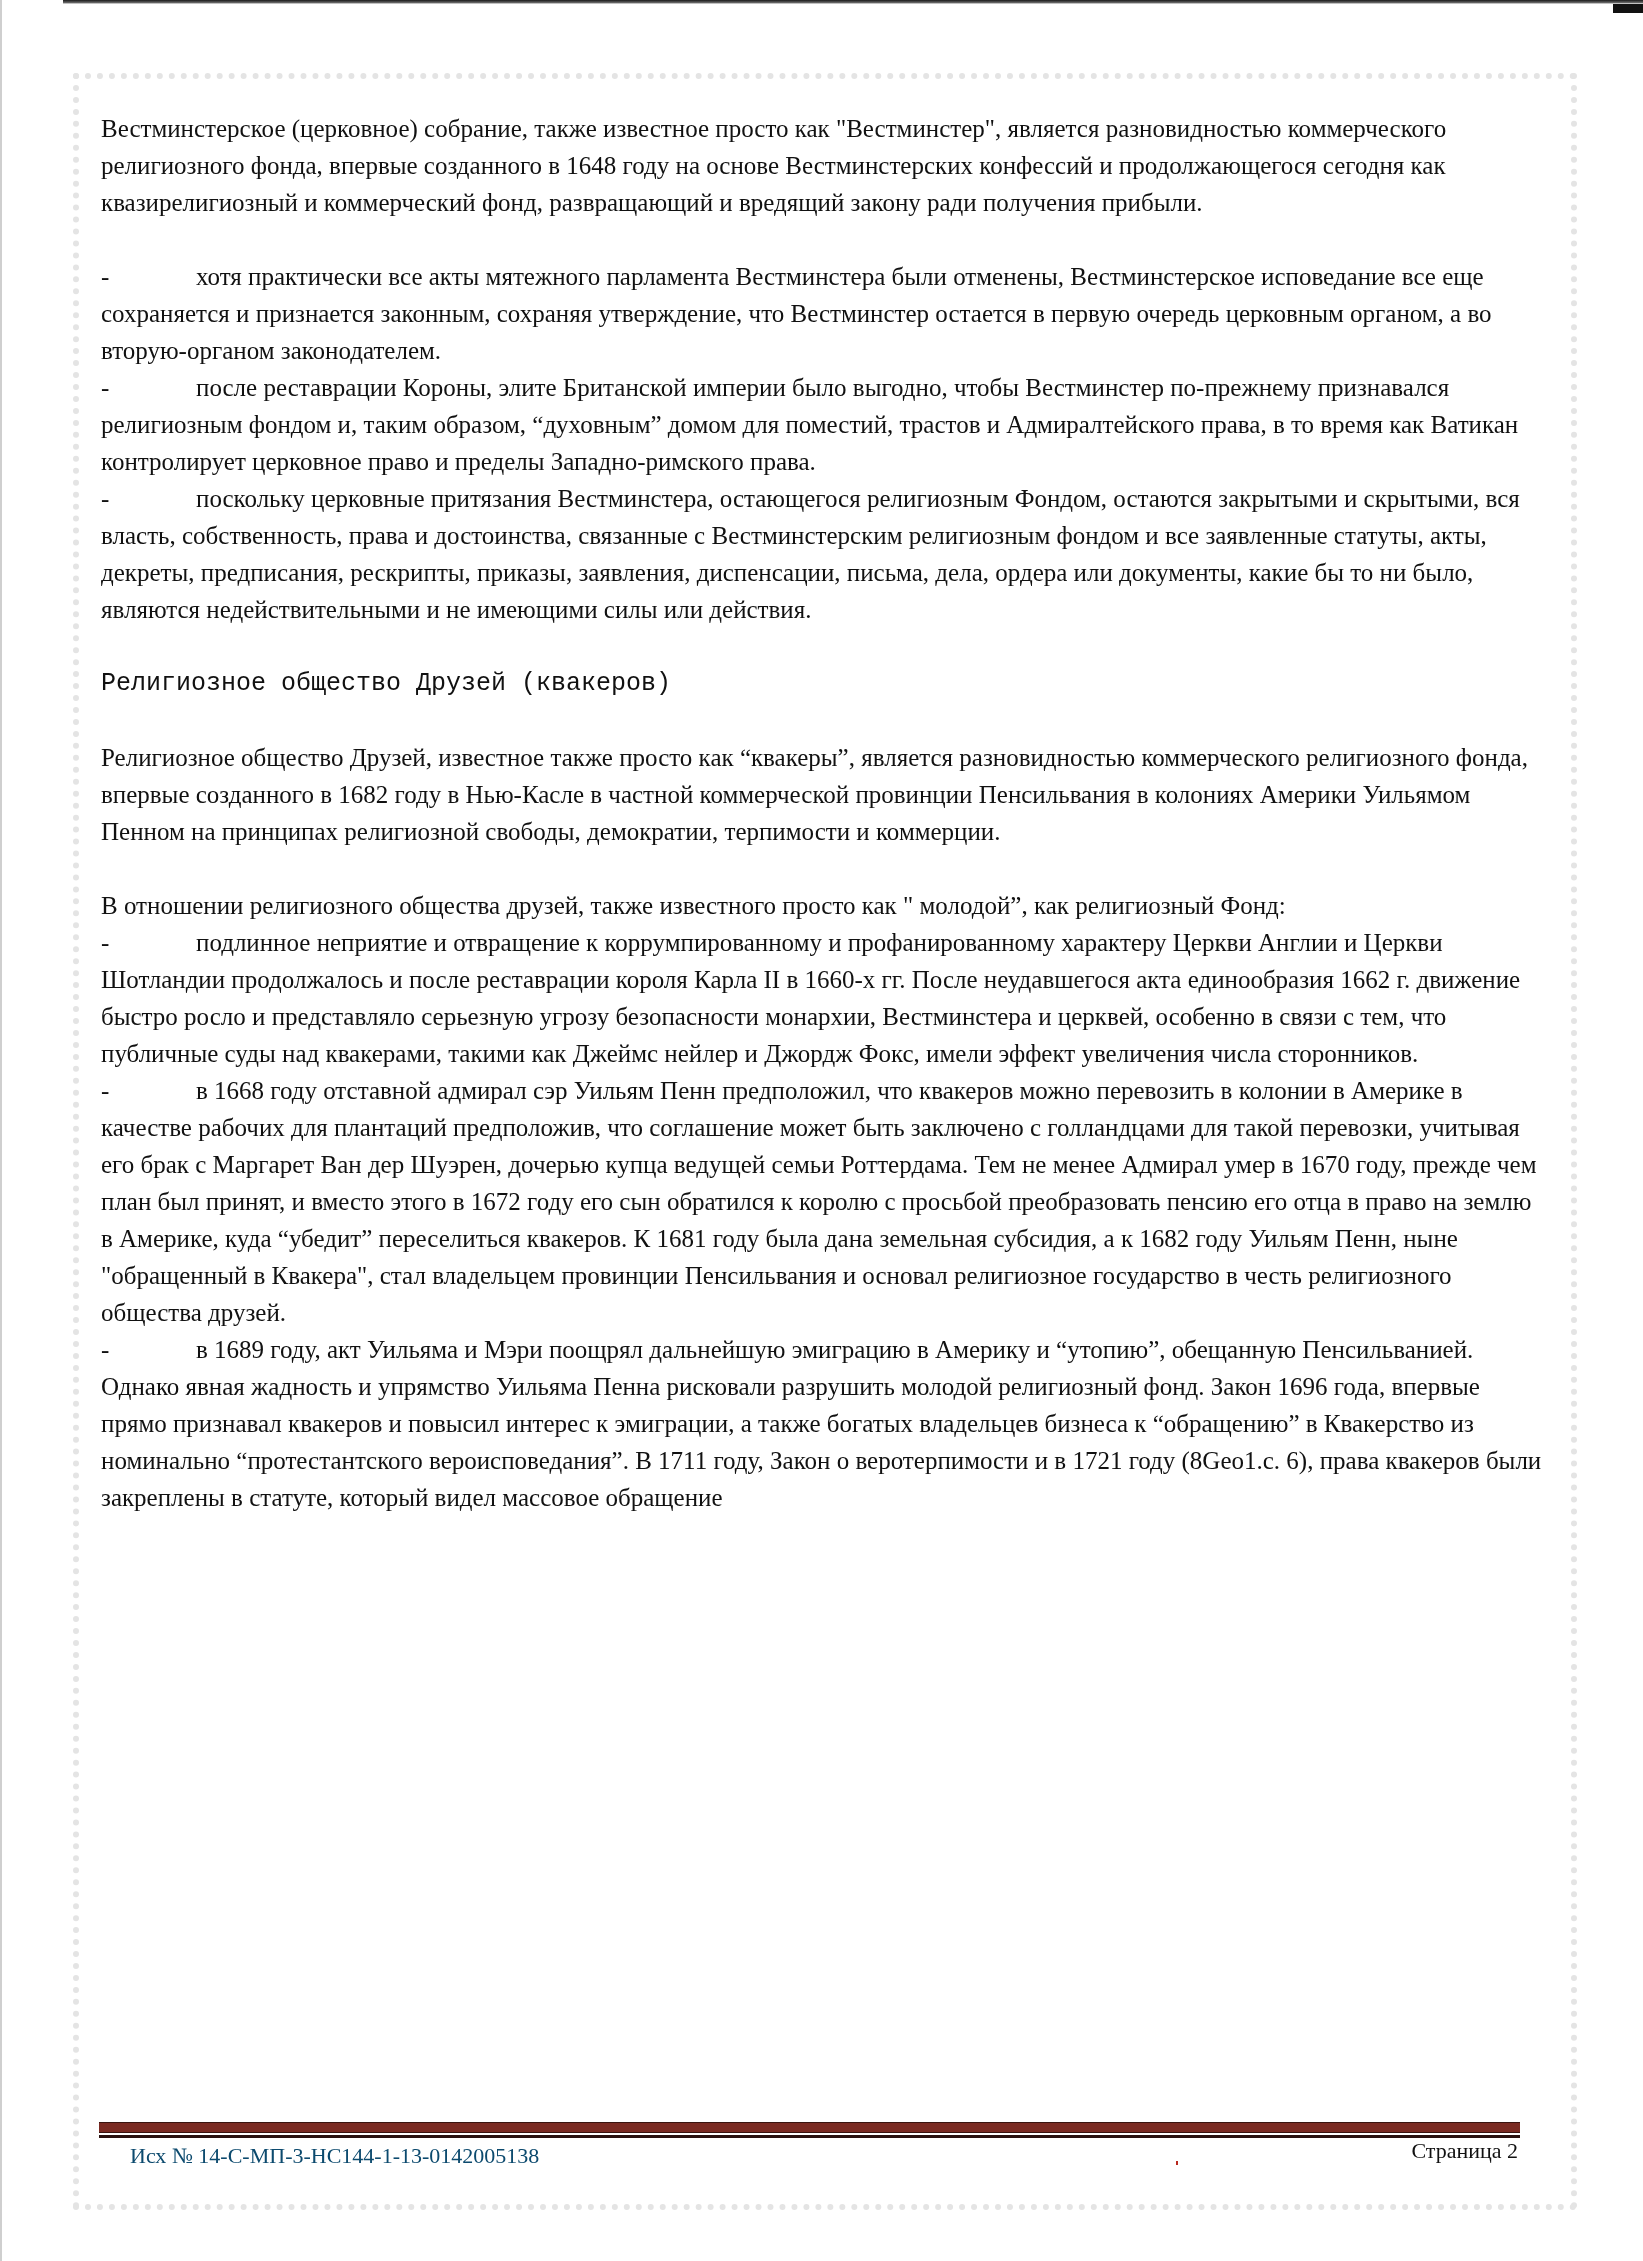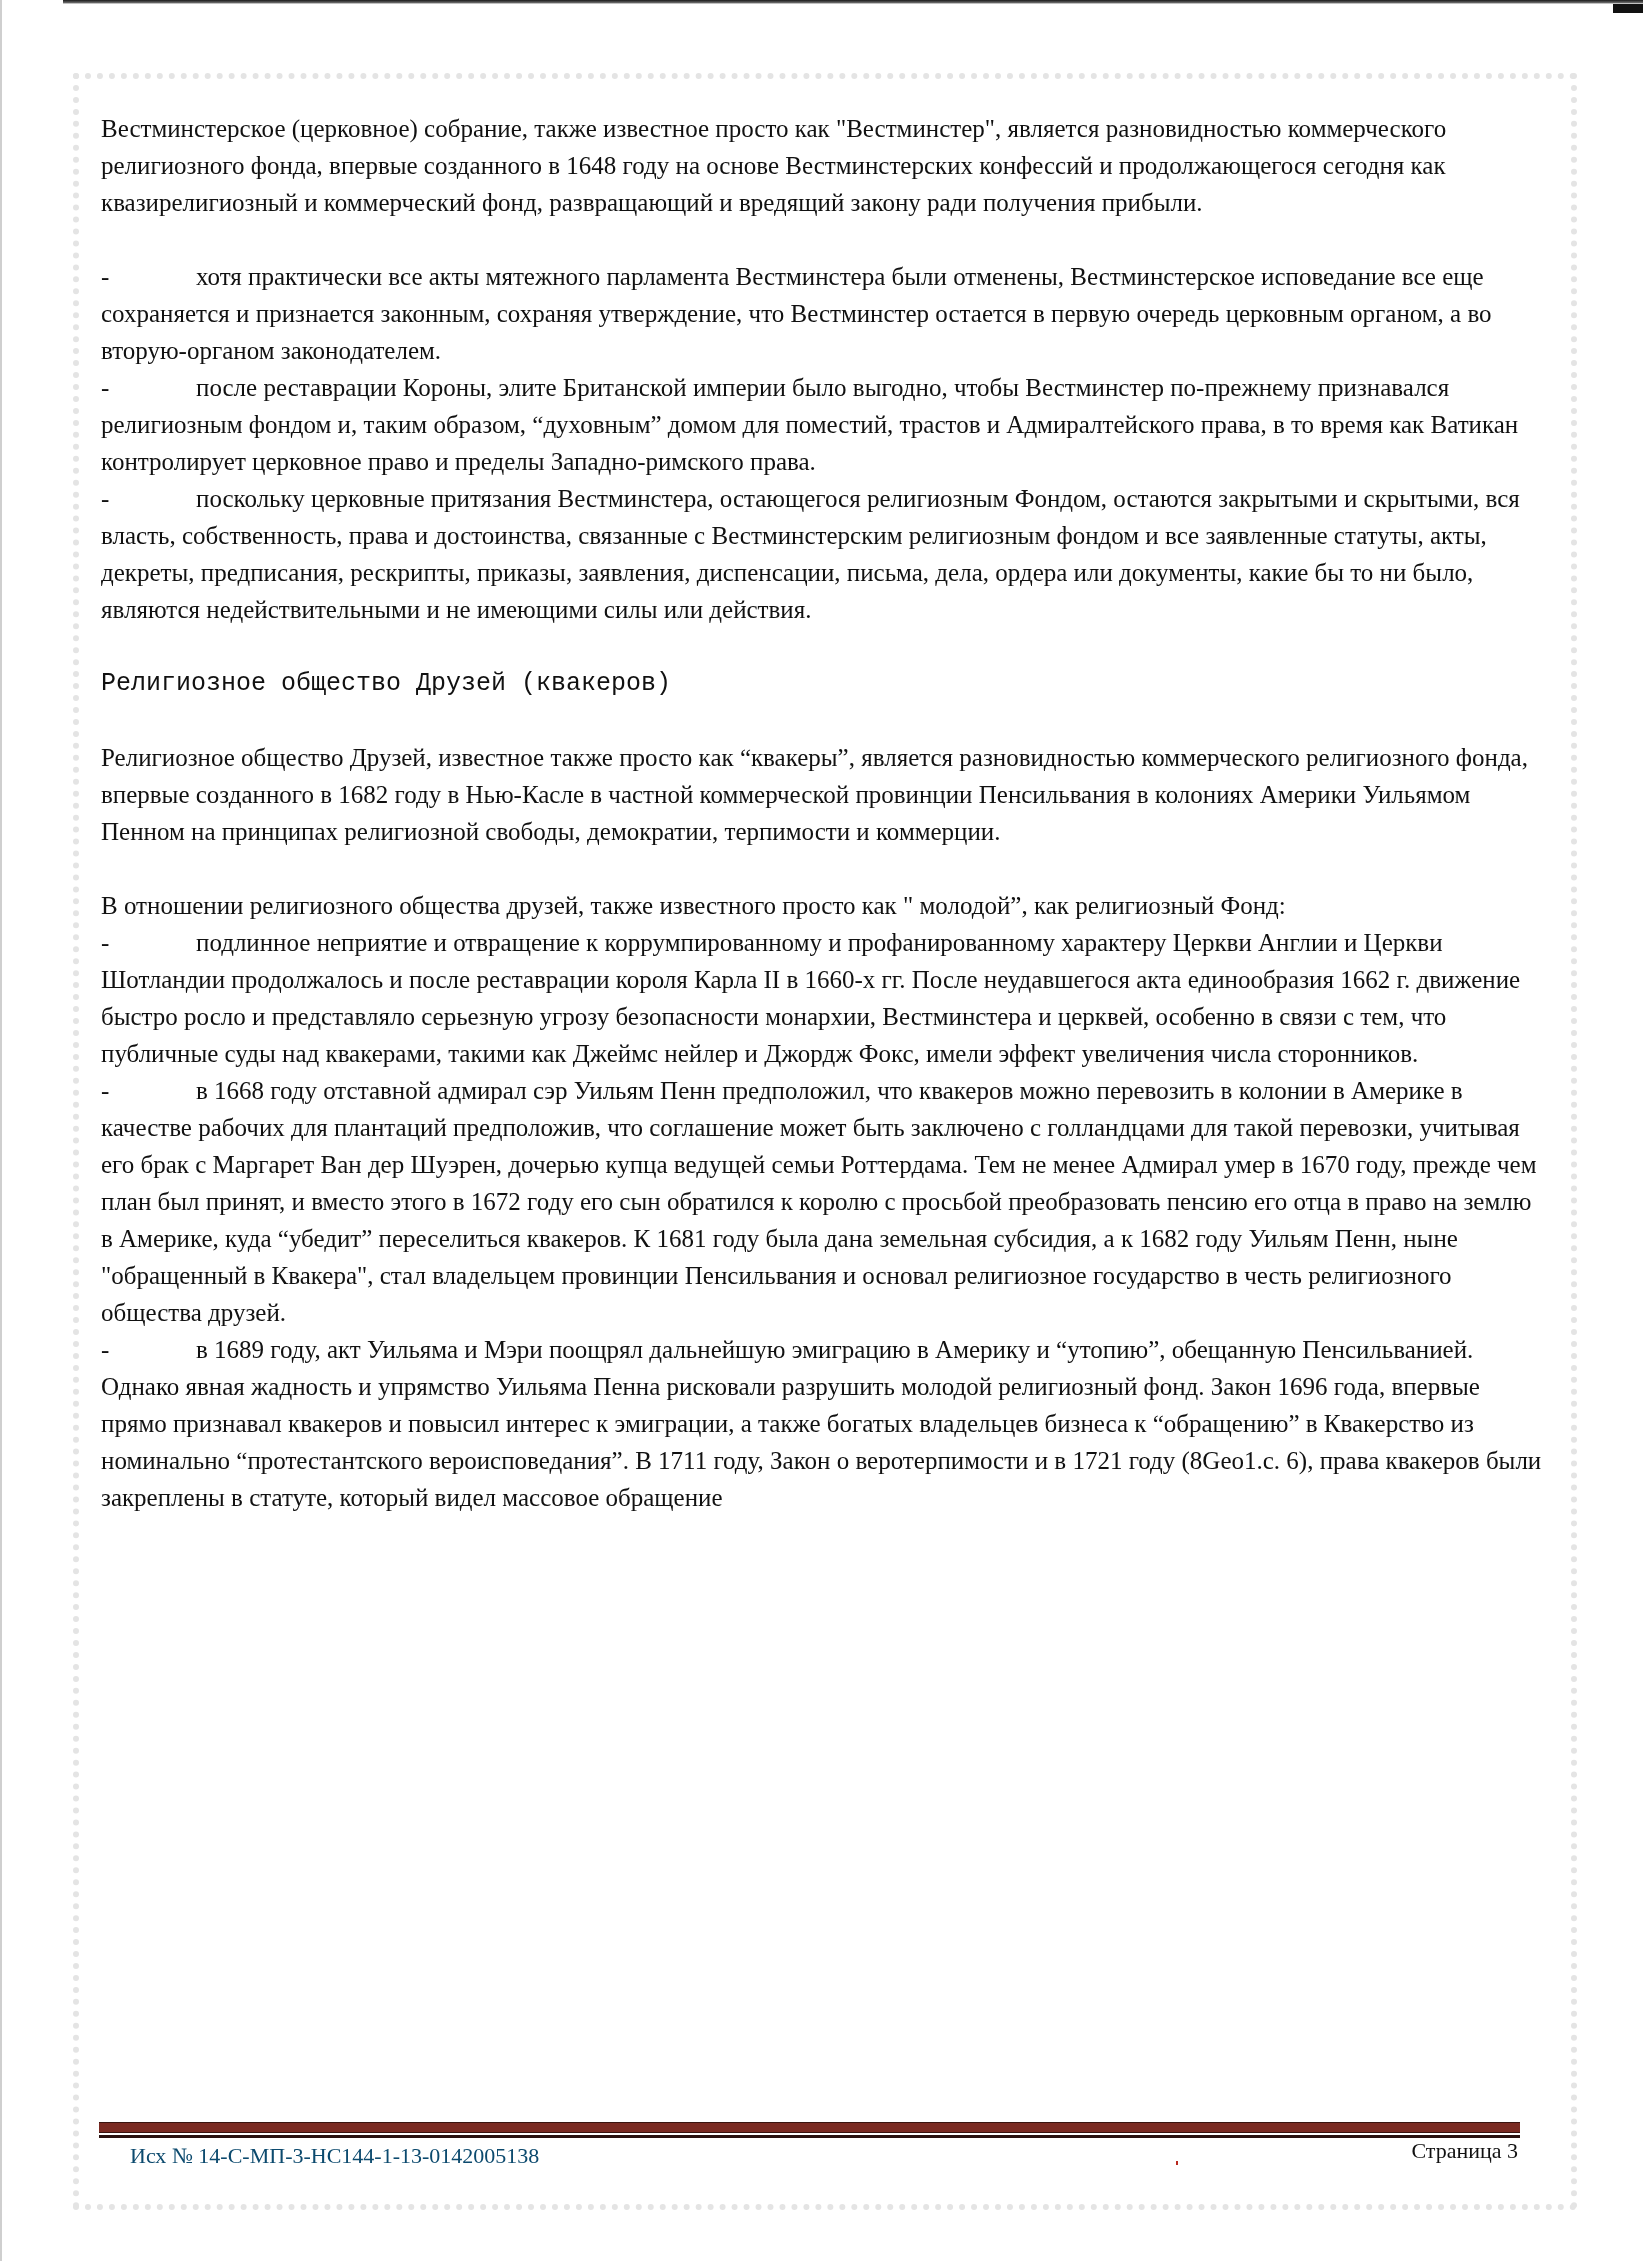--- a/index.html
+++ b/index.html
@@ -157,14 +157,14 @@
   </div>
 </main>
 
 <div class="footer-rule">
   <div class="thick"></div>
   <div class="white"></div>
   <div class="thin"></div>
 </div>
 <div class="footer-ref">Исх № 14-С-МП-3-НС144-1-13-0142005138</div>
 <div class="footer-mark"></div>
-<div class="footer-page">Страница 3</div>
+<div class="footer-page">Страница 2</div>
 
 
 </body></html>

